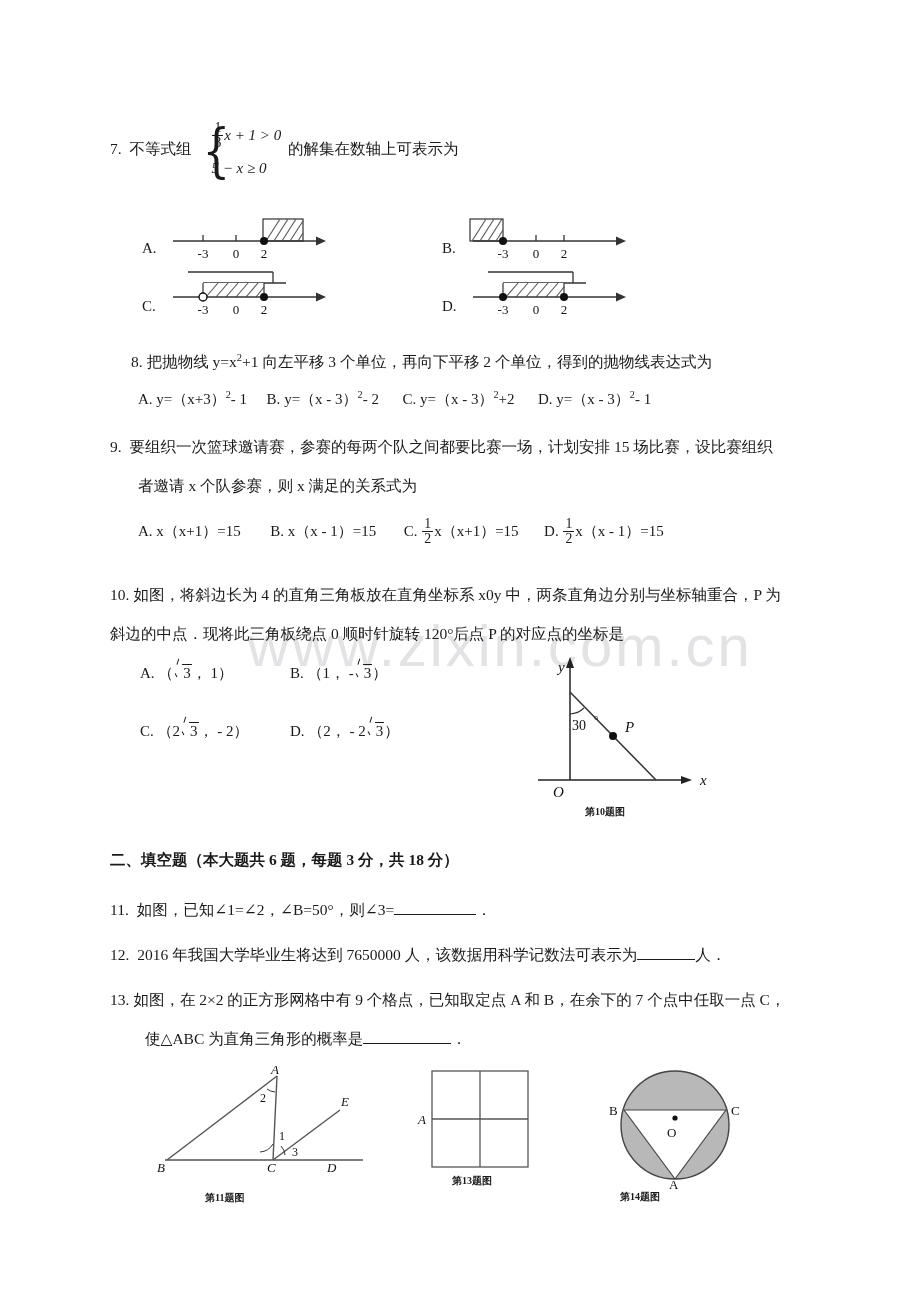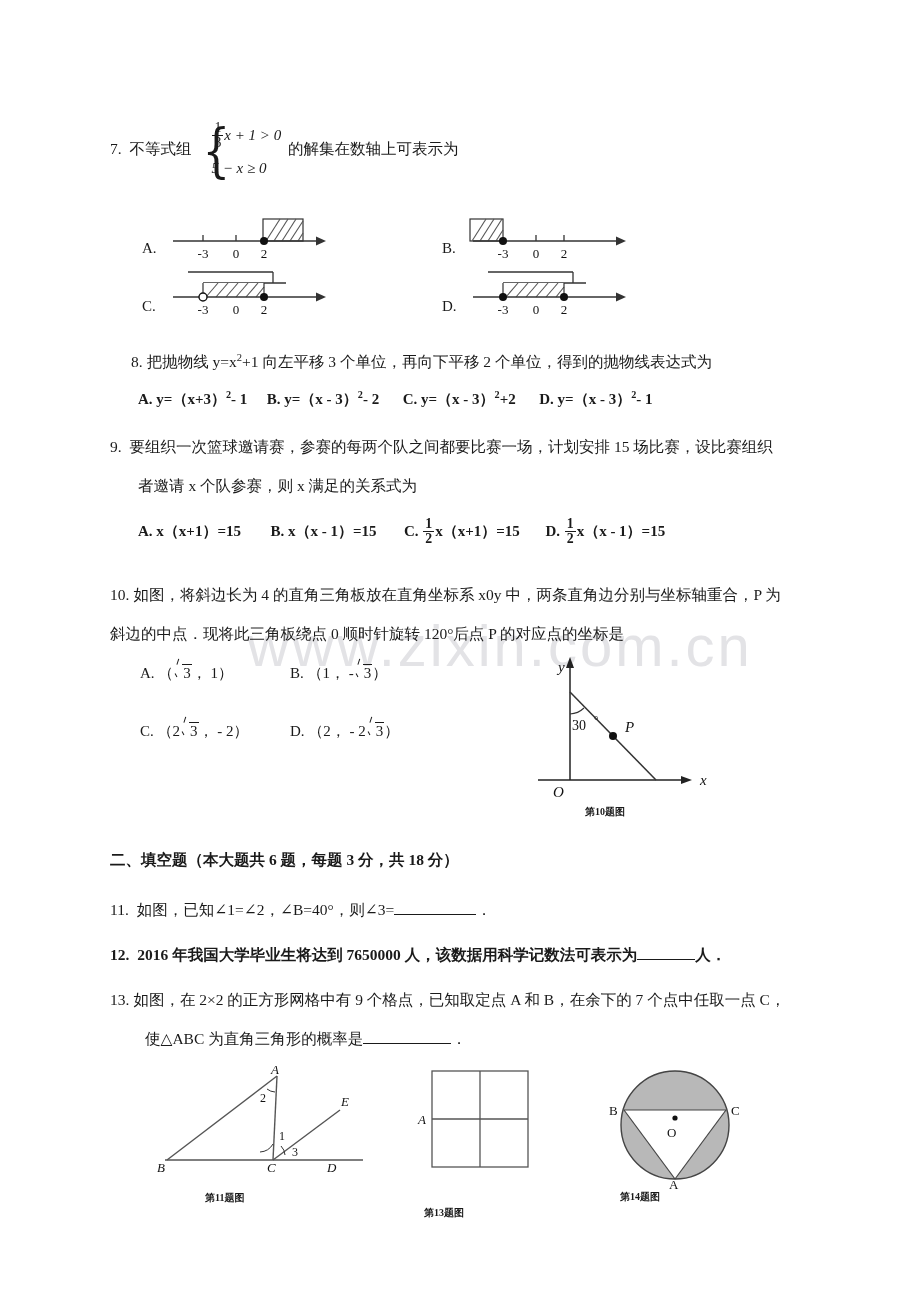--- a/index.html
+++ b/index.html
@@ -48,21 +48,21 @@
   }
   .num { margin-right: 4px; }
   .cjk { font-family: "Liberation Serif", "DejaVu Serif", serif; }
   .lat { font-family: "Liberation Serif", "DejaVu Serif", serif; }
   .opt-row {
     position: absolute;
     font-size: 15px;
     white-space: nowrap;
     font-family: "Liberation Serif", "DejaVu Serif", serif;
   }
-  .opt { display: inline-block; font-weight: bold; }
+  .opt { display: inline-block; }
   sup.exp { font-size: 0.68em; vertical-align: super; }
 
   
   .frac {
     display: inline-block;
     vertical-align: middle;
     text-align: center;
     font-size: 0.92em;
     line-height: 1.02;
     margin: 0 1px;
@@ -339,24 +339,24 @@
     <text x="97" y="80" font-size="15" font-style="italic" font-family="Liberation Serif, serif" fill="#111">P</text>
   </svg>
   <div class="cap" style="left:585px; top:805px;">第10题图</div>
 
   <div class="qline" style="left:110px; top:848px; font-weight:bold;">
     <span class="cjk">二、填空题（本大题共 6 题，每题 3 分，共 18 分）</span>
   </div>
 
   <div class="qline" style="left:110px; top:898px;">
     <span class="num lat">11.</span>
-    <span class="cjk">如图，已知∠1=∠2，∠B=40°，则∠3=</span><span class="fillblank" style="width:82px; height:15px;"></span><span class="cjk">．</span>
-  </div>
-
-  <div class="qline" style="left:110px; top:943px;font-weight:bold;">
+    <span class="cjk">如图，已知∠1=∠2，∠B=50°，则∠3=</span><span class="fillblank" style="width:82px; height:15px;"></span><span class="cjk">．</span>
+  </div>
+
+  <div class="qline" style="left:110px; top:943px;">
     <span class="num lat">12.</span>
     <span class="cjk">2016 年我国大学毕业生将达到 7650000 人，该数据用科学记数法可表示为</span><span class="fillblank" style="width:58px; height:15px;"></span><span class="cjk">人．</span>
   </div>
 
   <div class="qline" style="left:110px; top:988px;">
     <span class="num lat">13.</span><span class="cjk">如图，在 2×2 的正方形网格中有 9 个格点，已知取定点 A 和 B，在余下的 7 个点中任取一点 C，</span>
   </div>
   <div class="qline" style="left:145px; top:1027px;">
     <span class="cjk">使△ABC 为直角三角形的概率是</span><span class="fillblank" style="width:88px; height:15px;"></span><span class="cjk">．</span>
   </div>
@@ -380,21 +380,21 @@
   </svg>
   <div class="cap" style="left:205px; top:1162px;margin-top:29px;">第11题图</div>
 
   <svg class="fig" style="left:410px; top:1065px;" width="140" height="110">
     <rect x="22" y="6" width="96" height="96" fill="#ffffff" stroke="#555" stroke-width="1.3"></rect>
     <line x1="70" y1="6" x2="70" y2="102" stroke="#555" stroke-width="1.3"></line>
     <line x1="22" y1="54" x2="118" y2="54" stroke="#555" stroke-width="1.3"></line>
     <text x="8" y="59" font-size="13" font-style="italic" font-family="Liberation Serif, serif" fill="#111">A</text>
     <text x="65" y="118" font-size="13" font-style="italic" font-family="Liberation Serif, serif" fill="#111">B</text>
   </svg>
-  <div class="cap" style="left:424px; top:1174px;margin-top:32px;">第13题图</div>
+  <div class="cap" style="left:452px; top:1174px;">第13题图</div>
 
   <svg class="fig" style="left:605px; top:1065px;" width="150" height="125">
     <defs>
       <clipPath id="circClip">
             <circle cx="70" cy="60" r="54"></circle>
           </clipPath>
     </defs>
     <g clip-path="url(#circClip)">
       <rect x="0" y="0" width="150" height="125" fill="#b8b8b8"></rect>
       <path d="M 19 45 L 121 45 L 70 114 Z" fill="#ffffff"></path>

